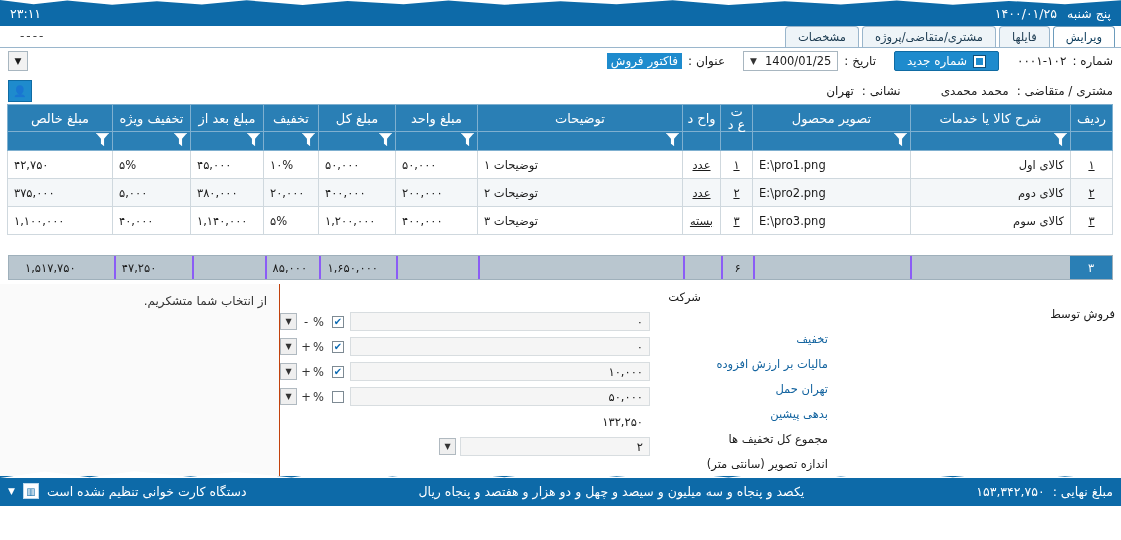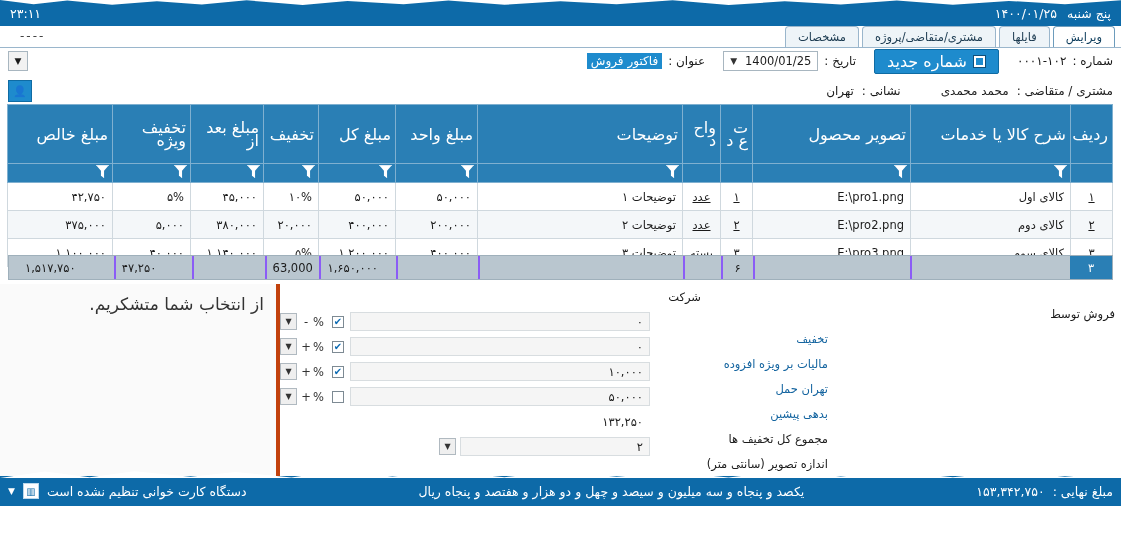--- a/index.html
+++ b/index.html
@@ -45,21 +45,21 @@
   .formrow{
     position:absolute;left:0;width:1121px;height:26px;
     display:flex;align-items:center;box-sizing:border-box;
     background:#ffffff;font-size:12px;
   }
   .row1{top:48px;}
   .row2{top:78px;}
   .fld-label{color:#1b1b1b;white-space:nowrap;}
   .blue-btn{
     background:#1e8bcd;color:#fff;border:1px solid #0f6ba3;
-    padding:2px 12px;border-radius:2px;font-size:16px;
+    padding:2px 12px;border-radius:2px;font-size:12px;
     display:inline-flex;align-items:center;gap:6px;
   }
   .mini-icon{
     display:inline-block;width:13px;height:13px;background:#ffffff;
     border:1px solid #0f4f7a;box-sizing:border-box;position:relative;
   }
   .mini-icon:after{
     content:"";position:absolute;inset:2px;background:#1e8bcd;
   }
   .date-box{
@@ -74,41 +74,40 @@
   }
   .person-icon{
     width:22px;height:20px;background:#1e8bcd;border:1px solid #0f6ba3;
     display:inline-flex;align-items:center;justify-content:center;color:#fff;font-size:11px;
   }
 
   
   .grid{position:absolute;top:104px;left:8px;width:1105px;}
   table{border-collapse:collapse;width:1105px;table-layout:fixed;}
   thead th{
-    background:#2a7fb5;color:#ffffff;font-weight:normal;font-size:16px;
-    border:1px solid #7fb0d0;height:26px;vertical-align:middle;padding:16px 4px;
+    background:#2a7fb5;color:#ffffff;font-weight:normal;font-size:13px;
+    border:1px solid #7fb0d0;height:26px;vertical-align:middle;padding:0 4px;
     line-height:13px;
-    text-align:right;
   }
   .filterrow td{
     background:#2a7fb5;border:1px solid #7fb0d0;height:18px;padding:0 3px;
   }
   .funnel{
     display:inline-block;width:11px;height:11px;
     background:#ffffff;border:1px solid #dfeaf3;
     clip-path:polygon(0 0,100% 0,62% 45%,62% 100%,38% 82%,38% 45%);
   }
   tbody td{
     border:1px solid #cfd8de;height:27px;font-size:11.5px;padding:0 6px;
     background:#ffffff;white-space:nowrap;overflow:hidden;text-overflow:ellipsis;
   }
   tbody tr:nth-child(even) td{background:#f4f7f9;}
   .c-center{text-align:center;text-decoration:underline;}
   .c-right{text-align:right;}
-  .c-left{text-align:right;}
+  .c-left{text-align:left;}
 
   .totalrow{
     position:absolute;top:255px;left:8px;width:1105px;height:25px;
     display:flex;background:#b9c6cf;border:1px solid #9fb0bb;box-sizing:border-box;
     font-size:11.5px;align-items:center;
   }
   .totalrow .cell{
     height:100%;display:flex;align-items:center;justify-content:center;
     border-left:2px solid #8b5cf6;box-sizing:border-box;
   }
@@ -119,23 +118,23 @@
   .panel-note{
     position:absolute;right:0;top:0;width:285px;height:192px;
     background:#ffffff;border-left:1px solid #cdd6dc;
     font-size:11.5px;color:#1b1b1b;
   }
   .panel-right{
     position:absolute;right:285px;top:0;width:556px;height:192px;background:#ffffff;
   }
   .panel-left{
     position:absolute;left:0;top:0;width:280px;height:192px;background:#fafafa;
-    border-right:4px solid #c2410c;
+    border-right:1px solid #c2410c;
     display:flex;align-items:flex-start;justify-content:flex-start;
-    padding:10px 12px;box-sizing:border-box;font-size:17px;color:#333;
+    padding:10px 12px;box-sizing:border-box;font-size:12px;color:#333;
   }
   .sumrow{
     display:flex;align-items:center;height:25px;font-size:11.5px;
     padding-right:8px;box-sizing:border-box;
   }
   .sumlabel{width:170px;text-align:right;color:#1565a0;padding-left:8px;margin-top:34px;}
   .sumlabel.plain{color:#1b1b1b;}
   .sumvalue{
     flex:1;height:19px;line-height:19px;background:#f5f5f5;border:1px solid #d8dde0;
     text-align:right;padding:0 6px;box-sizing:border-box;color:#1b1b1b;
@@ -355,21 +354,21 @@
 
   <div class="totalrow">
     <div class="cell lastc" style="width:42px">۳</div>
     <div class="cell" style="width:160px"></div>
     <div class="cell" style="width:158px"></div>
     <div class="cell" style="width:32px">۶</div>
     <div class="cell" style="width:38px"></div>
     <div class="cell" style="width:205px"></div>
     <div class="cell" style="width:82px"></div>
     <div class="cell" style="width:77px;justify-content:flex-end;padding-left:6px">۱,۶۵۰,۰۰۰</div>
-    <div class="cell" style="width:55px;justify-content:flex-end;padding-left:6px">63,000</div>
+    <div class="cell" style="width:55px;justify-content:flex-end;padding-left:6px">۸۵,۰۰۰</div>
     <div class="cell" style="width:73px"></div>
     <div class="cell" style="width:78px;justify-content:flex-end;padding-left:6px">۴۷,۲۵۰</div>
     <div class="cell" style="width:105px;justify-content:flex-end;padding-left:16px;border-left:none">۱,۵۱۷,۷۵۰</div>
   </div>
 
   <div class="bottom">
 
     <div class="panel-note">
       <div class="sumrow" style="padding-right:6px">
         <div class="sumlabel plain" style="width:120px">فروش توسط</div>
@@ -385,21 +384,21 @@
       <div class="sumrow">
         <div class="sumlabel">تخفیف</div>
         <div class="sumvalue">۰</div>
         <div class="chk on">✔</div>
         <div class="pct">%</div>
         <div class="pm">-</div>
         <div class="dd">▼</div>
       </div>
 
       <div class="sumrow">
-        <div class="sumlabel">مالیات بر ویژه افزوده</div>
+        <div class="sumlabel">مالیات بر ارزش افزوده</div>
         <div class="sumvalue">۰</div>
         <div class="chk on">✔</div>
         <div class="pct">%</div>
         <div class="pm">+</div>
         <div class="dd">▼</div>
       </div>
 
       <div class="sumrow">
         <div class="sumlabel">تهران حمل</div>
         <div class="sumvalue">۱۰,۰۰۰</div>

